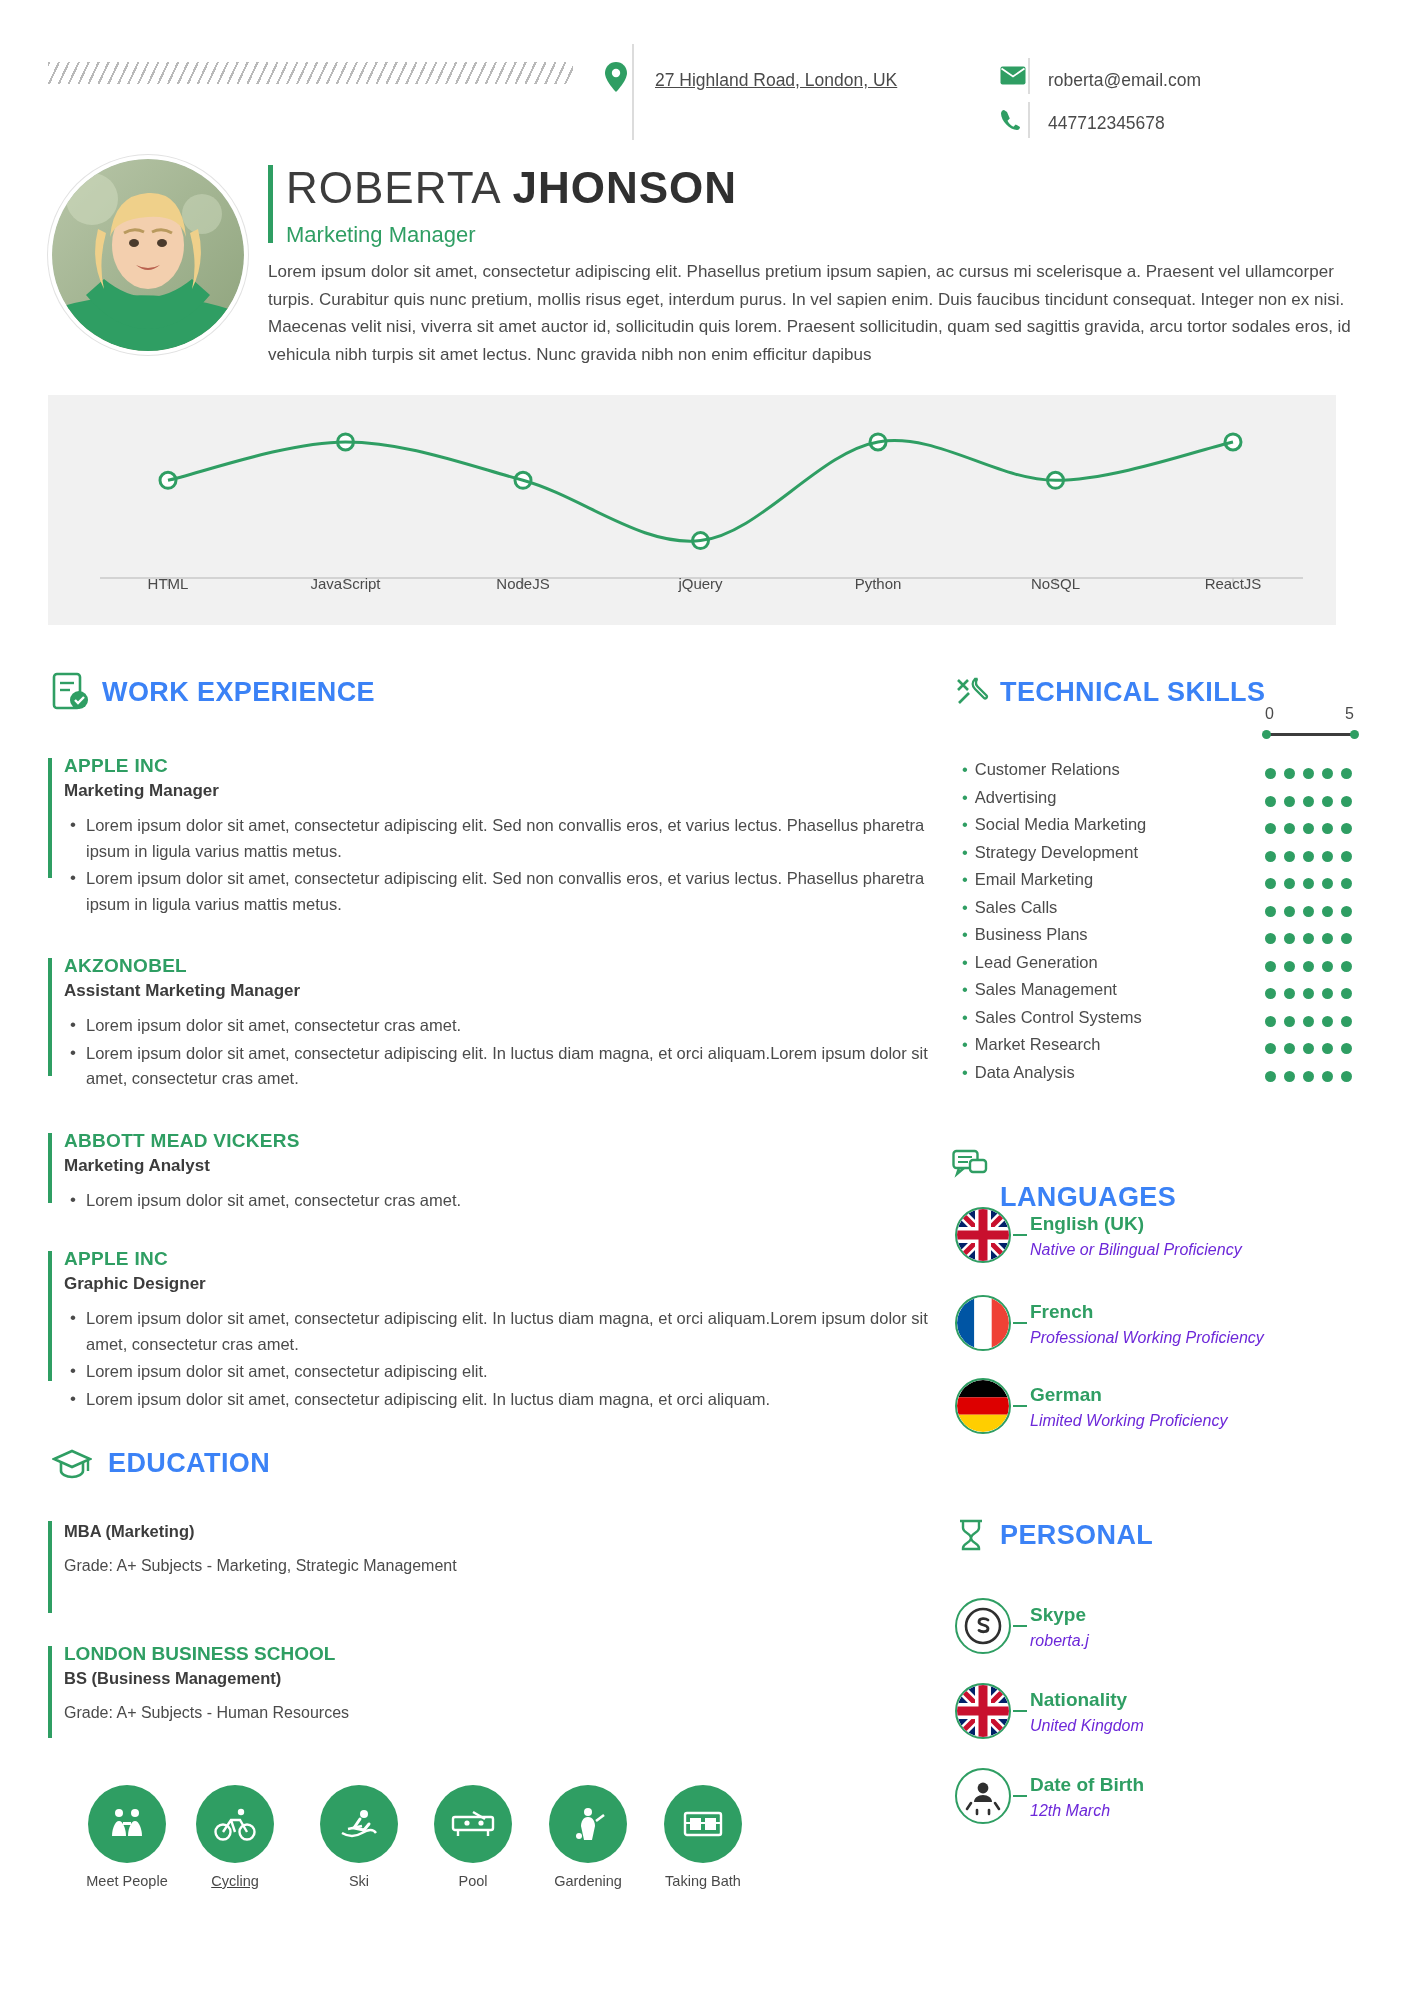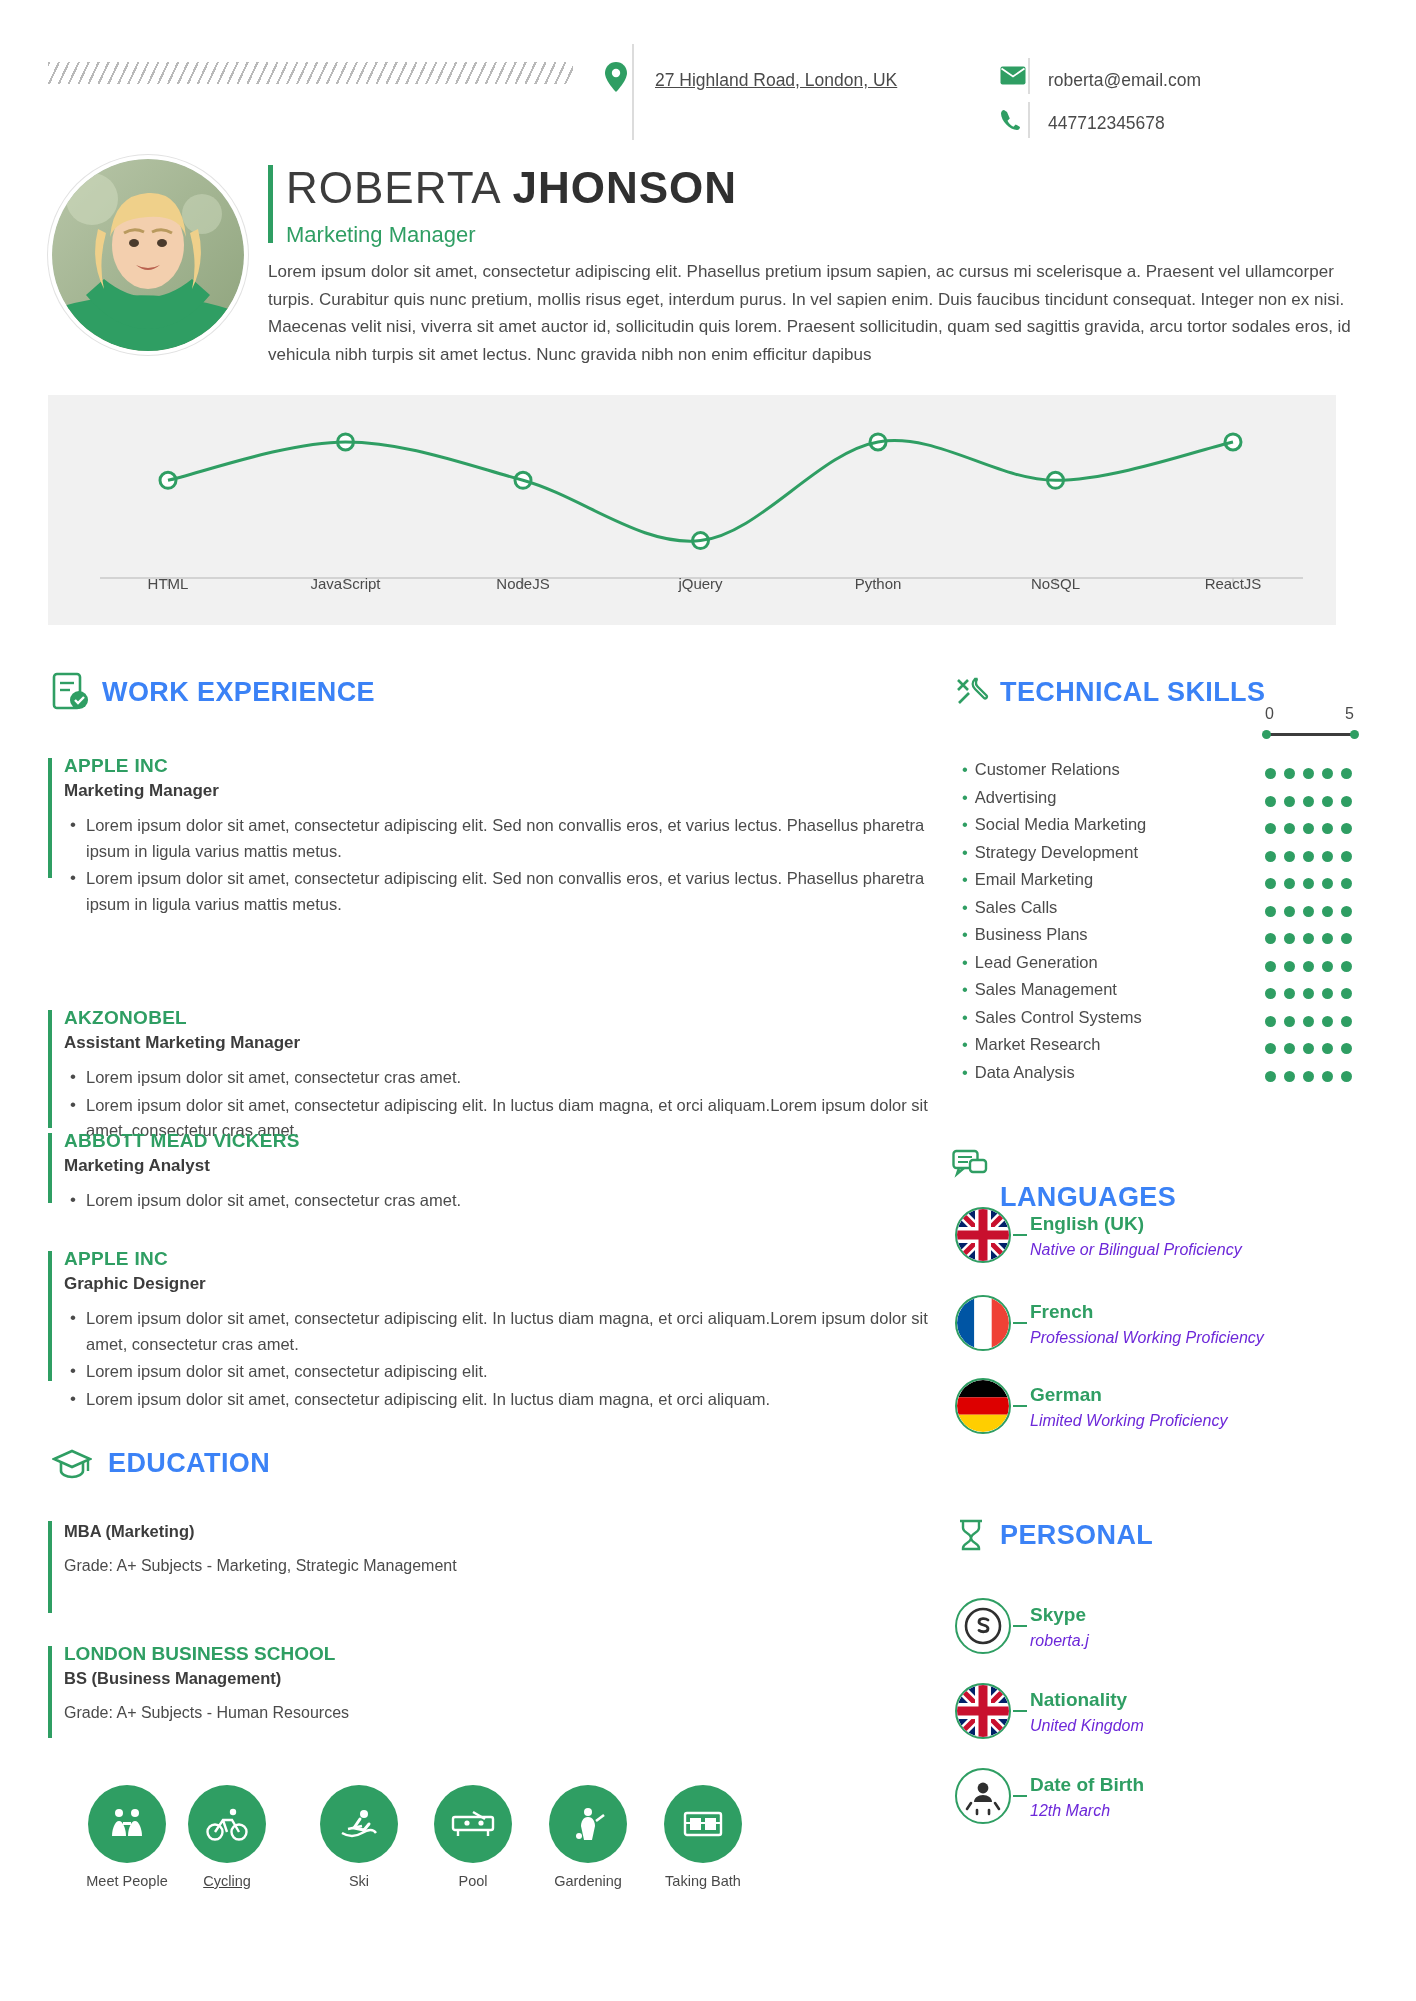--- a/index.html
+++ b/index.html
@@ -265,21 +265,21 @@
   <div id="work-list">
       <div class="job" style="top: 755px;">
         <div class="bar" style="height: 120px;"></div>
         <h3>APPLE INC</h3>
         <div class="sub">Marketing Manager</div>
         <ul>
           <li>Lorem ipsum dolor sit amet, consectetur adipiscing elit. Sed non convallis eros, et varius lectus. Phasellus pharetra ipsum in ligula varius mattis metus.</li>
           <li>Lorem ipsum dolor sit amet, consectetur adipiscing elit. Sed non convallis eros, et varius lectus. Phasellus pharetra ipsum in ligula varius mattis metus.</li>
         </ul>
       </div>
-      <div class="job" style="top: 1007px;">
+      <div class="job" style="top: 955px;">
         <div class="bar" style="height: 118px;"></div>
         <h3>AKZONOBEL</h3>
         <div class="sub">Assistant Marketing Manager</div>
         <ul>
           <li>Lorem ipsum dolor sit amet, consectetur cras amet.</li>
           <li>Lorem ipsum dolor sit amet, consectetur adipiscing elit. In luctus diam magna, et orci aliquam.Lorem ipsum dolor sit amet, consectetur cras amet.</li>
         </ul>
       </div>
       <div class="job" style="top: 1130px;">
         <div class="bar" style="height: 70px;"></div>
@@ -330,21 +330,21 @@
           <svg width="40" height="40" viewBox="0 0 40 40">
             <circle cx="12" cy="9" r="4" fill="#fff"></circle>
             <circle cx="28" cy="9" r="4" fill="#fff"></circle>
             <path d="M5 32c0-7 3-15 7-15s7 8 7 15z" fill="#fff"></path>
             <path d="M21 32c0-7 3-15 7-15s7 8 7 15z" fill="#fff"></path>
             <path d="M16 18h8v3h-8z" fill="#fff"></path>
           </svg>
         </div>
         <div class="cap">Meet People</div>
       </div>
-      <div class="hobby" style="left: 172px; top: 1785px; text-decoration: underline;">
+      <div class="hobby" style="left: 180px; top: 1785px; text-decoration: underline;">
         <div class="circ">
           <svg width="42" height="36" viewBox="0 0 42 36">
             <circle cx="9" cy="26" r="7.5" fill="none" stroke="#fff" stroke-width="2.4"></circle>
             <circle cx="33" cy="26" r="7.5" fill="none" stroke="#fff" stroke-width="2.4"></circle>
             <path d="M9 26l8-12h9l7 12M17 14l4 12" stroke="#fff" stroke-width="2.4" fill="none"></path>
             <circle cx="27" cy="6" r="3.2" fill="#fff"></circle>
           </svg>
         </div>
         <div class="cap">Cycling</div>
       </div>

